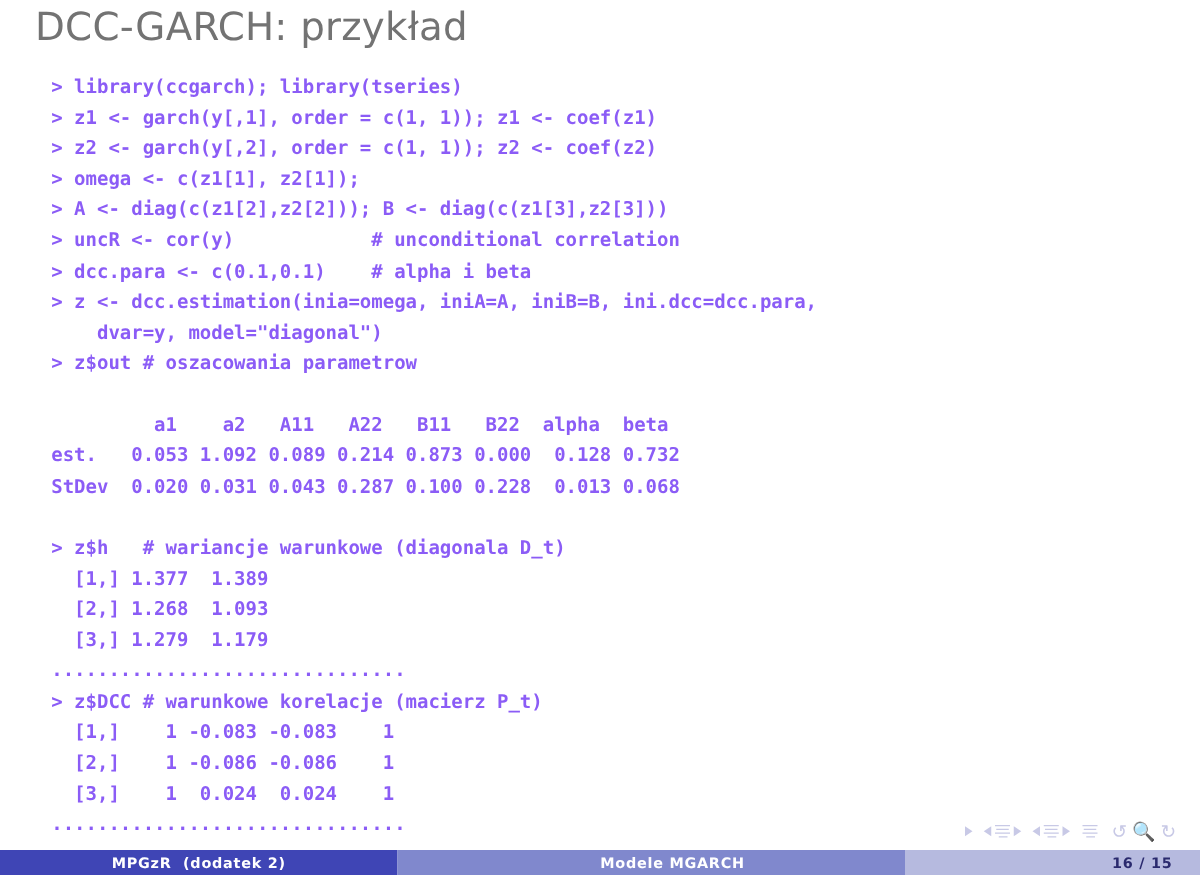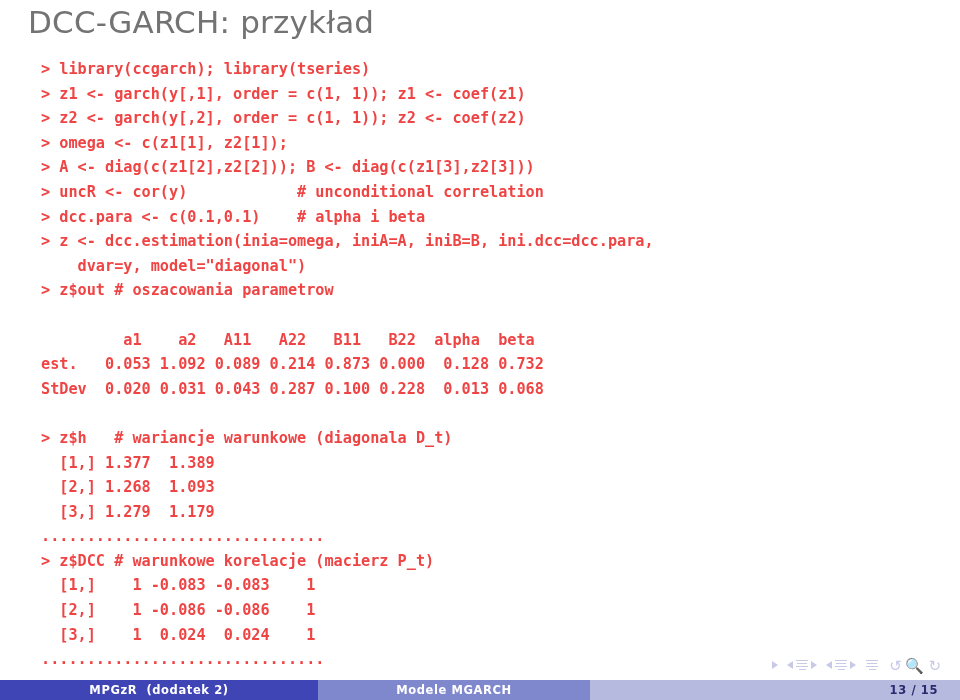--- a/index.html
+++ b/index.html
@@ -30,21 +30,21 @@
 
   
   #code-block {
     position: absolute;
     left: 41px;
     top: 57px;
     width: 880px;
     font-family: "DejaVu Sans Mono", "Liberation Mono", monospace;
     font-size: 15.2px;
     line-height: 24.6px;
-    color: #ef4444;
+    color: #8b5cf6;
     white-space: pre;
     font-weight: 700;
   }
   #code-block .ln {
     white-space: pre;
     display: block;
     height: 24.6px;
   }
   #code-block .ln.blank {
     height: 24.6px;
@@ -112,21 +112,21 @@
     letter-spacing: 0.6px;
   }
   #footer .seg {
     display: flex;
     align-items: center;
     justify-content: center;
     height: 100%;
     white-space: pre;
   }
   #footer .seg-a { width: 318px; background: #3f45b5; }
-  #footer .seg-b { width: 272px; background: #8088cd; }
+  #footer .seg-b { width: 372px; background: #8088cd; padding-left: 34px; }
   #footer .seg-c {
     flex: 1;
     background: #b6badf;
     justify-content: flex-end;
     padding-right: 22px;
     color: #2a2a6e;
   }
 </style>
 </head>
 <body>
@@ -170,14 +170,14 @@
   <div class="navgrp last">
     <span class="circ">↺</span>
     <span class="circ">🔍</span>
     <span class="circ">↻</span>
   </div>
 </div>
 
 <div id="footer">
   <div class="seg seg-a" style="background: rgb(63, 69, 181);">MPGzR  (dodatek 2)</div>
   <div class="seg seg-b" style="background: rgb(128, 136, 205);">Modele MGARCH</div>
-  <div class="seg seg-c" style="background: rgb(182, 186, 223);">13 / 15</div>
+  <div class="seg seg-c" style="background: rgb(182, 186, 223);">16 / 15</div>
 </div>
 
 </body></html>

